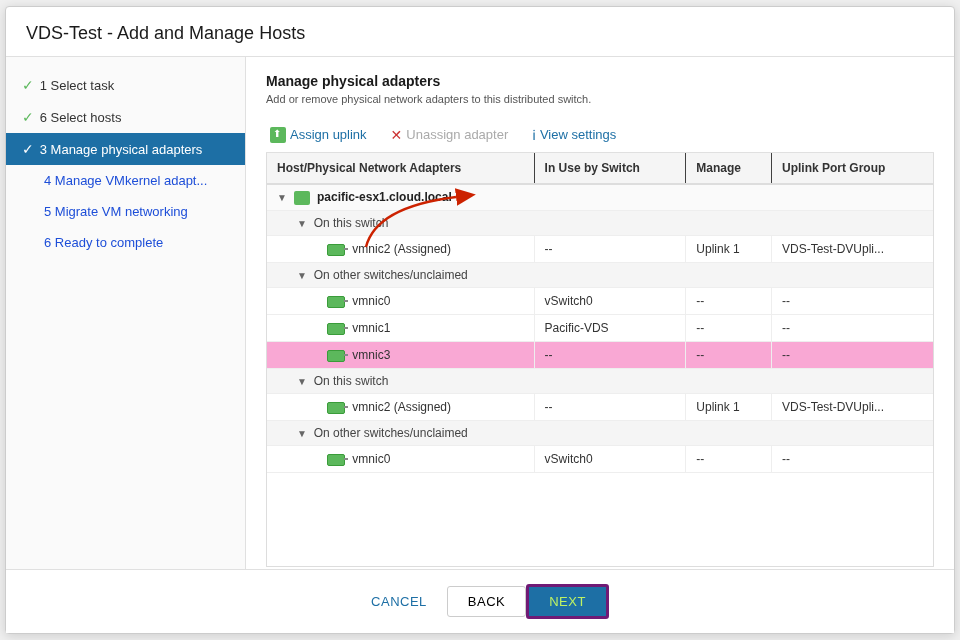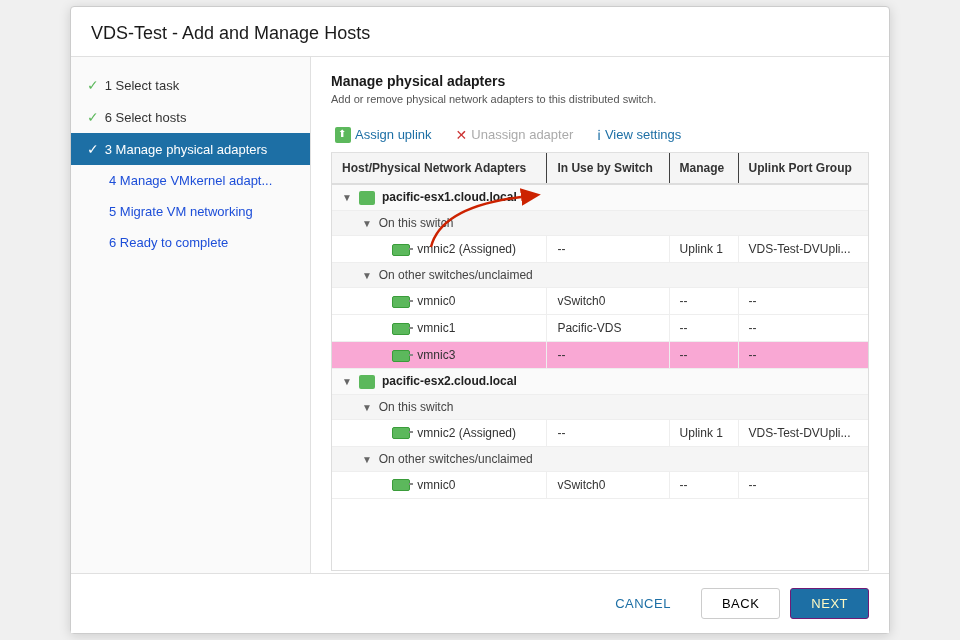--- a/index.html
+++ b/index.html
@@ -11,21 +11,21 @@
       align-items: center;
       justify-content: center;
       width: 960px;
       height: 640px;
       overflow: hidden;
     }
     .dialog {
       background: #fff;
       border: 1px solid #ccc;
       border-radius: 4px;
-      width: 820px;
+      width: 950px;
       height: 628px;
       display: flex;
       flex-direction: column;
       box-shadow: 0 2px 12px rgba(0,0,0,0.15);
     }
     .dialog-title {
       padding: 16px 20px 12px;
       font-size: 18px;
       font-weight: 400;
       color: #1a1a1a;
@@ -229,25 +229,24 @@
       top: 130px;
       left: 110px;
       width: 140px;
       height: 70px;
       pointer-events: none;
       z-index: 10;
     }
     
     .dialog-footer {
       display: flex;
-      justify-content: flex-end;
+      justify-content: center;
       align-items: center;
       padding: 14px 20px;
       border-top: 1px solid #e0e0e0;
-      gap: 10px;
       background: #fff;
     }
     .btn {
       padding: 7px 20px;
       border-radius: 3px;
       font-size: 13px;
       cursor: pointer;
       border: 1px solid transparent;
       font-weight: 500;
       letter-spacing: 0.5px;
@@ -260,22 +259,22 @@
       letter-spacing: 0.5px;
     }
     .btn-back {
       background: #fff;
       border: 1px solid #ccc;
       color: #000000;
       text-transform: uppercase;
     }
     .btn-next {
       background: #1d6fa5;
-      border: 1px solid #701a75;
-      color: #fef9c3;
+      border: 3px solid #701a75;
+      color: #bef264;
       text-transform: uppercase;
     }
     
     .table-container::-webkit-scrollbar { width: 8px; }
     .table-container::-webkit-scrollbar-track { background: #f0f0f0; }
     .table-container::-webkit-scrollbar-thumb { background: #bbb; border-radius: 4px; }
   </style>
 </head>
 <body>
 
@@ -368,23 +367,20 @@
                 <td>Pacific-VDS</td>
                 <td>--</td>
                 <td>--</td>
               </tr>
               <tr class="highlighted data-row">
                 <td><span class="nic-icon"></span> vmnic3</td>
                 <td>--</td>
                 <td>--</td>
                 <td>--</td>
               </tr>
-              <tr class="group-header">
-                <td colspan="4"><span class="collapse-arrow">▼ </span><span class="host-icon"></span> pacific-esx2.cloud.local</td>
-              </tr>
               <tr class="sub-group-header">
                 <td colspan="4"><span class="collapse-arrow">▼ </span>On this switch</td>
               </tr>
               <tr class="data-row">
                 <td><span class="nic-icon"></span> vmnic2 (Assigned)</td>
                 <td>--</td>
                 <td>Uplink 1</td>
                 <td>VDS-Test-DVUpli...</td>
               </tr>
               <tr class="sub-group-header">

